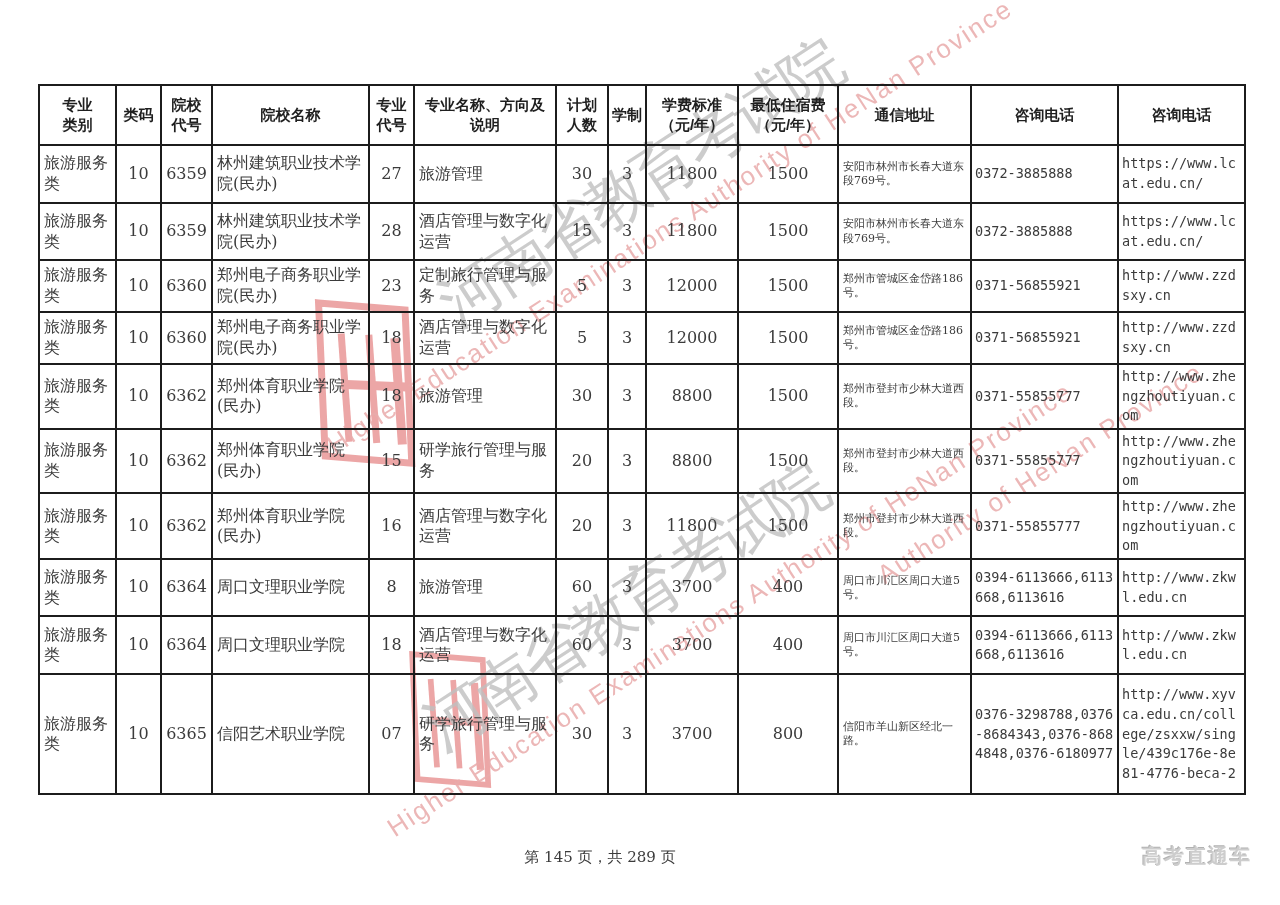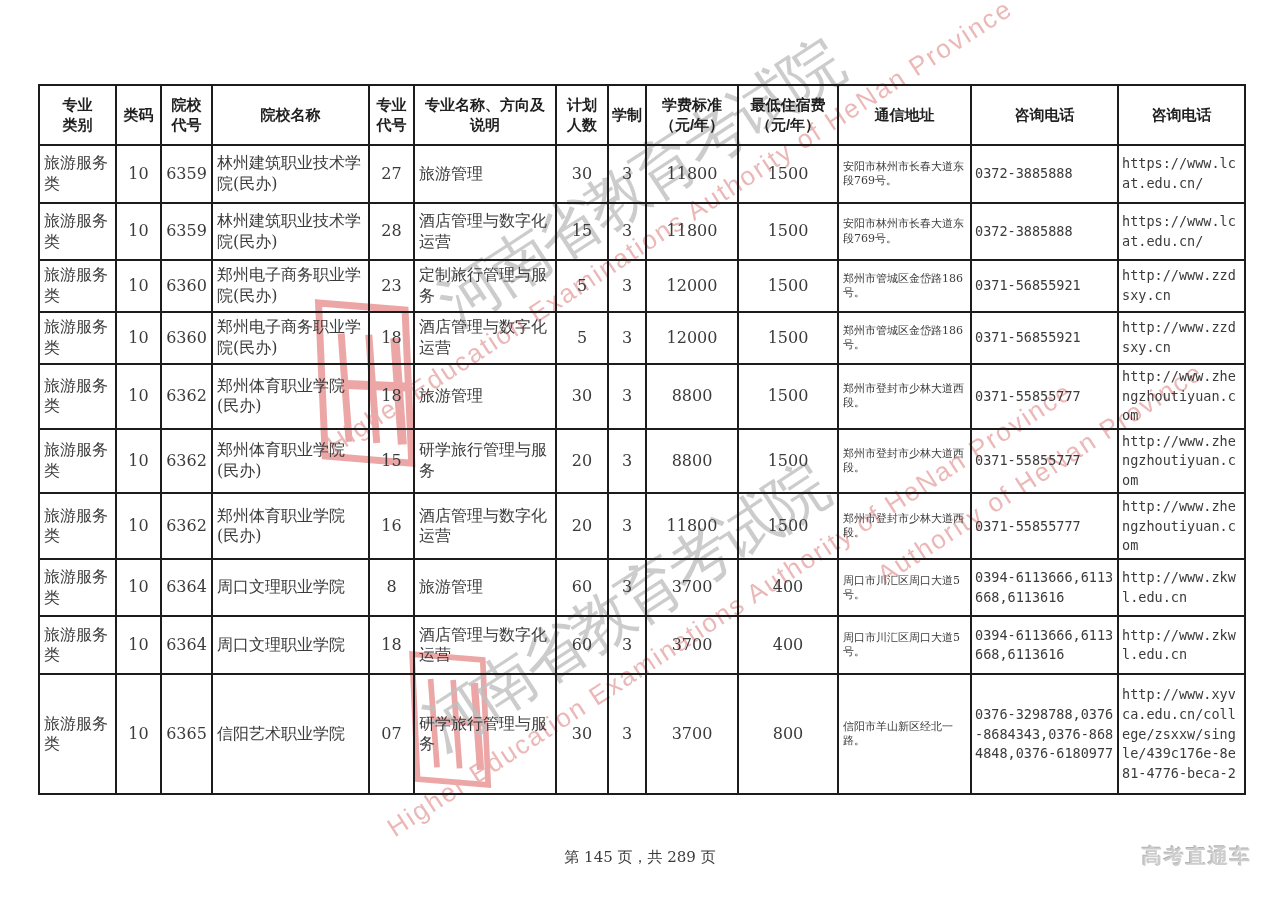--- a/index.html
+++ b/index.html
@@ -38,21 +38,21 @@
   tbody tr{height:52px;}
   tbody tr:nth-child(1){height:58px;}
   tbody tr:nth-child(2){height:57px;}
   tbody tr:nth-child(7){height:66px;}
   tbody tr:nth-child(8){height:57px;}
   tbody tr:nth-child(9){height:58px;}
   tbody tr:nth-child(10){height:120px;}
 
   
   .footer-page{position:absolute;top:848px;left:0;width:1200px;text-align:center;
-        font-size:15px;color:#3b3b3b;z-index:2;padding-left:40px;}
+        font-size:15px;color:#3b3b3b;z-index:2;}
   .footer-brand{position:absolute;top:843px;right:28px;z-index:2;
         font-family:"Liberation Sans",sans-serif;font-weight:bold;font-size:20px;
         letter-spacing:2px;color:#cdcdcd;
         text-shadow:1px 1px 0 #ffffff,-1px -1px 0 #b2b2b2;}
 </style>
 </head>
 <body>
 
 <div class="page">
 

